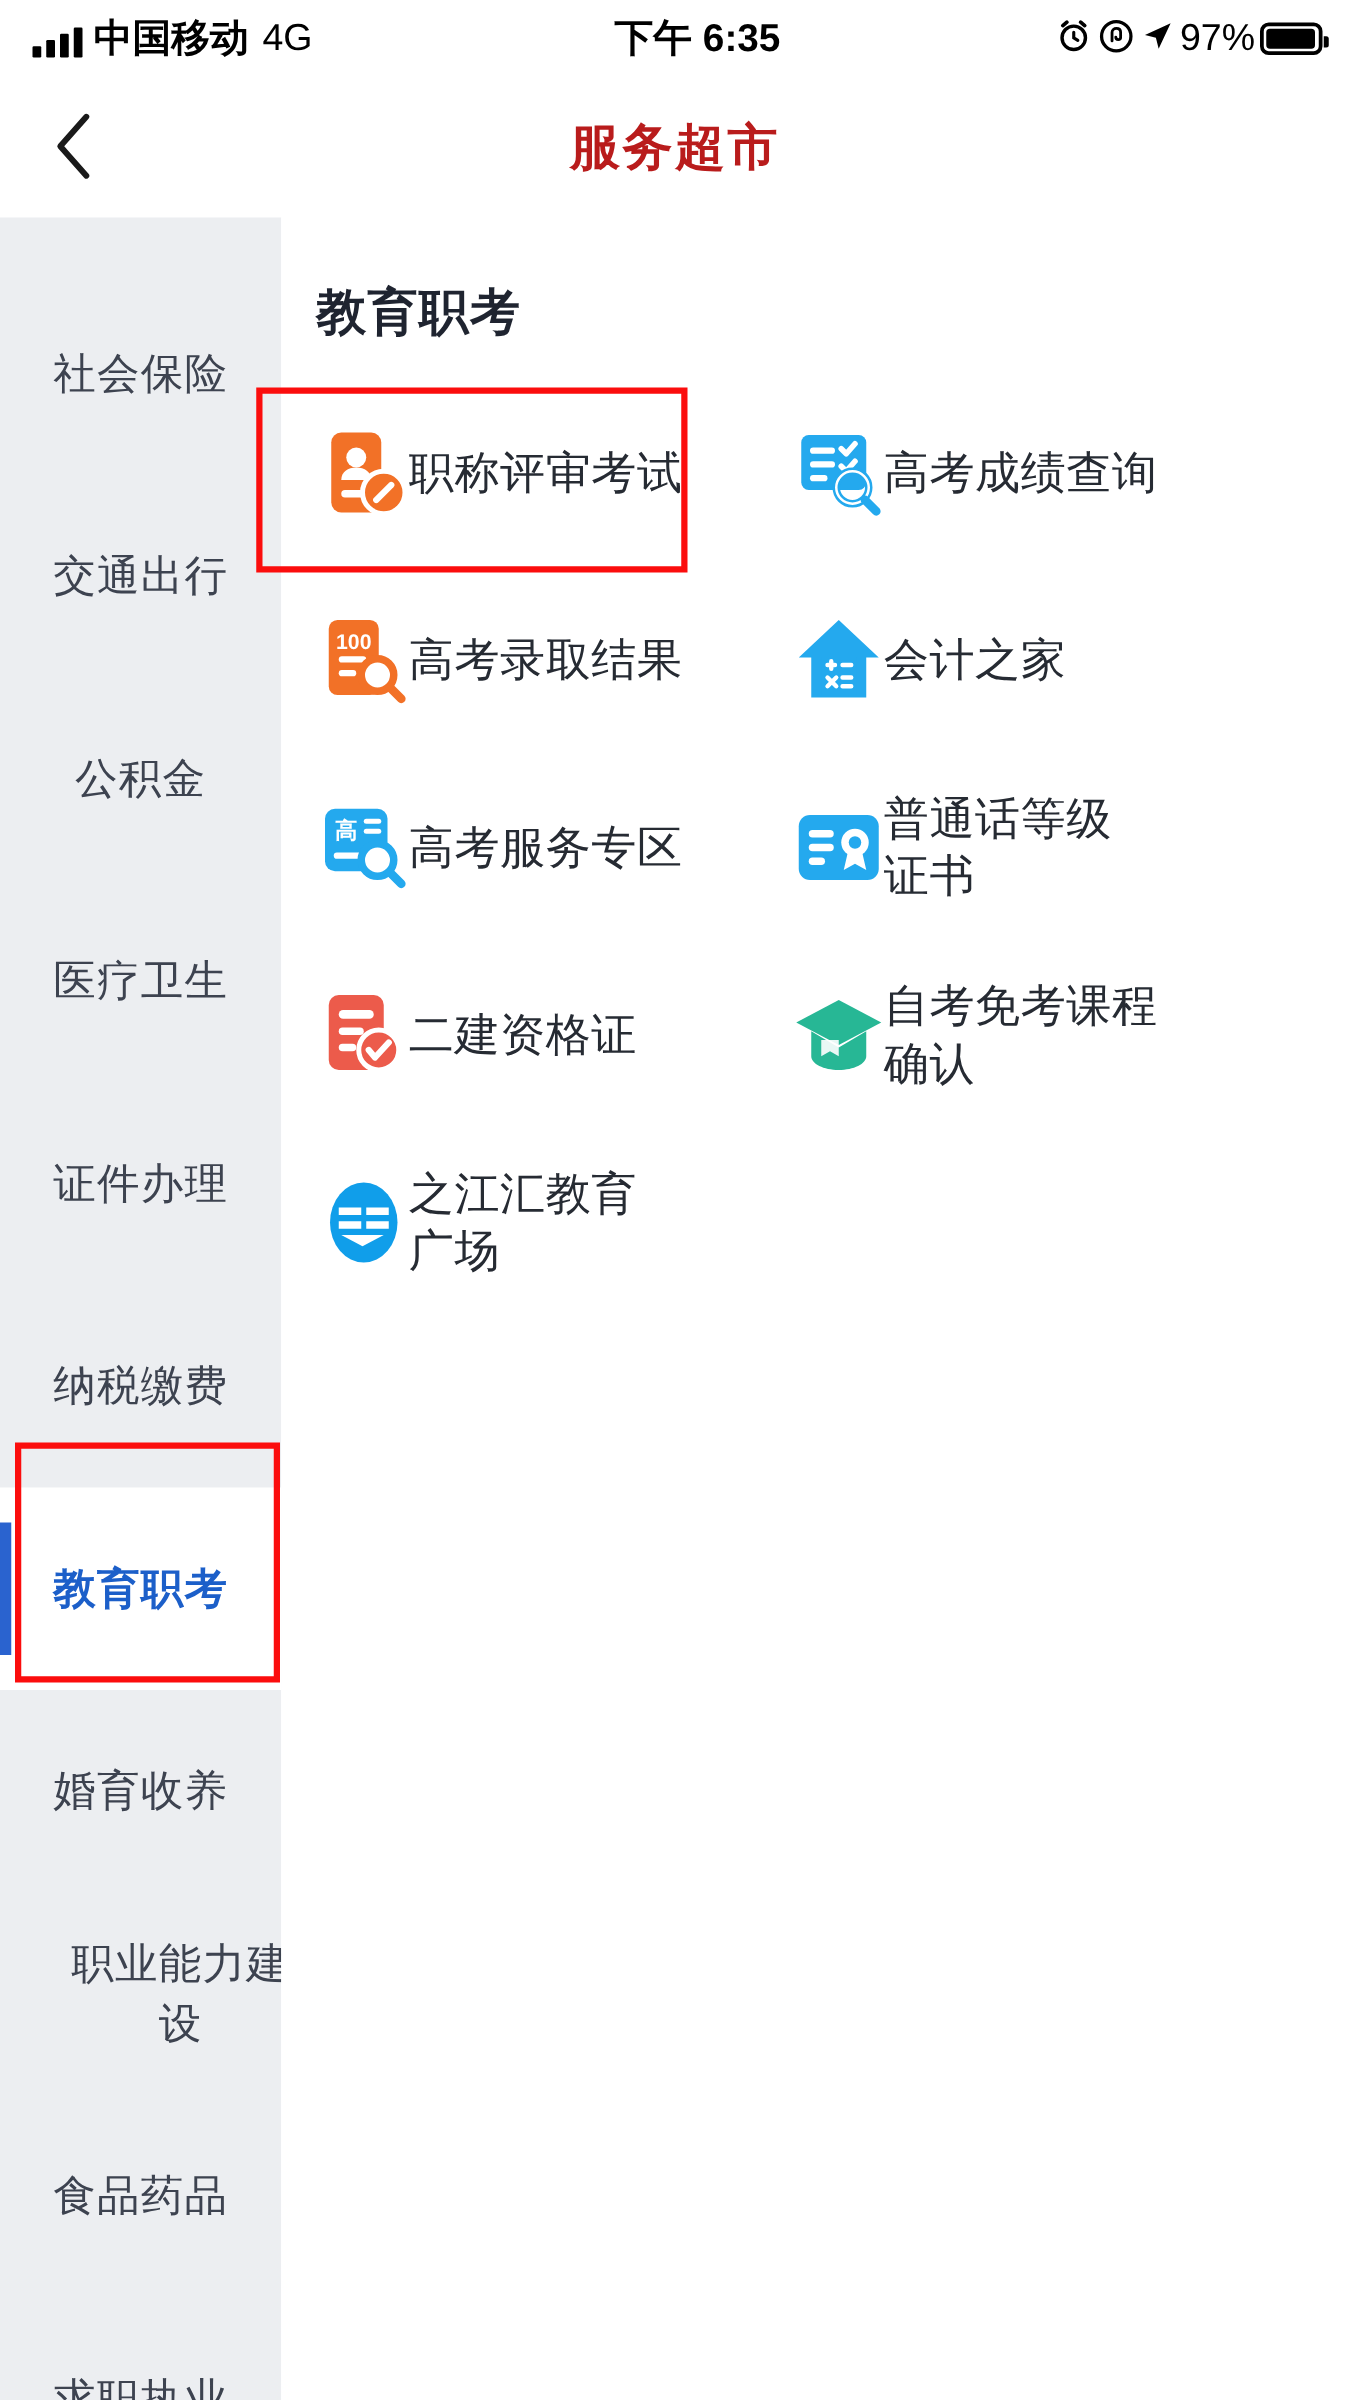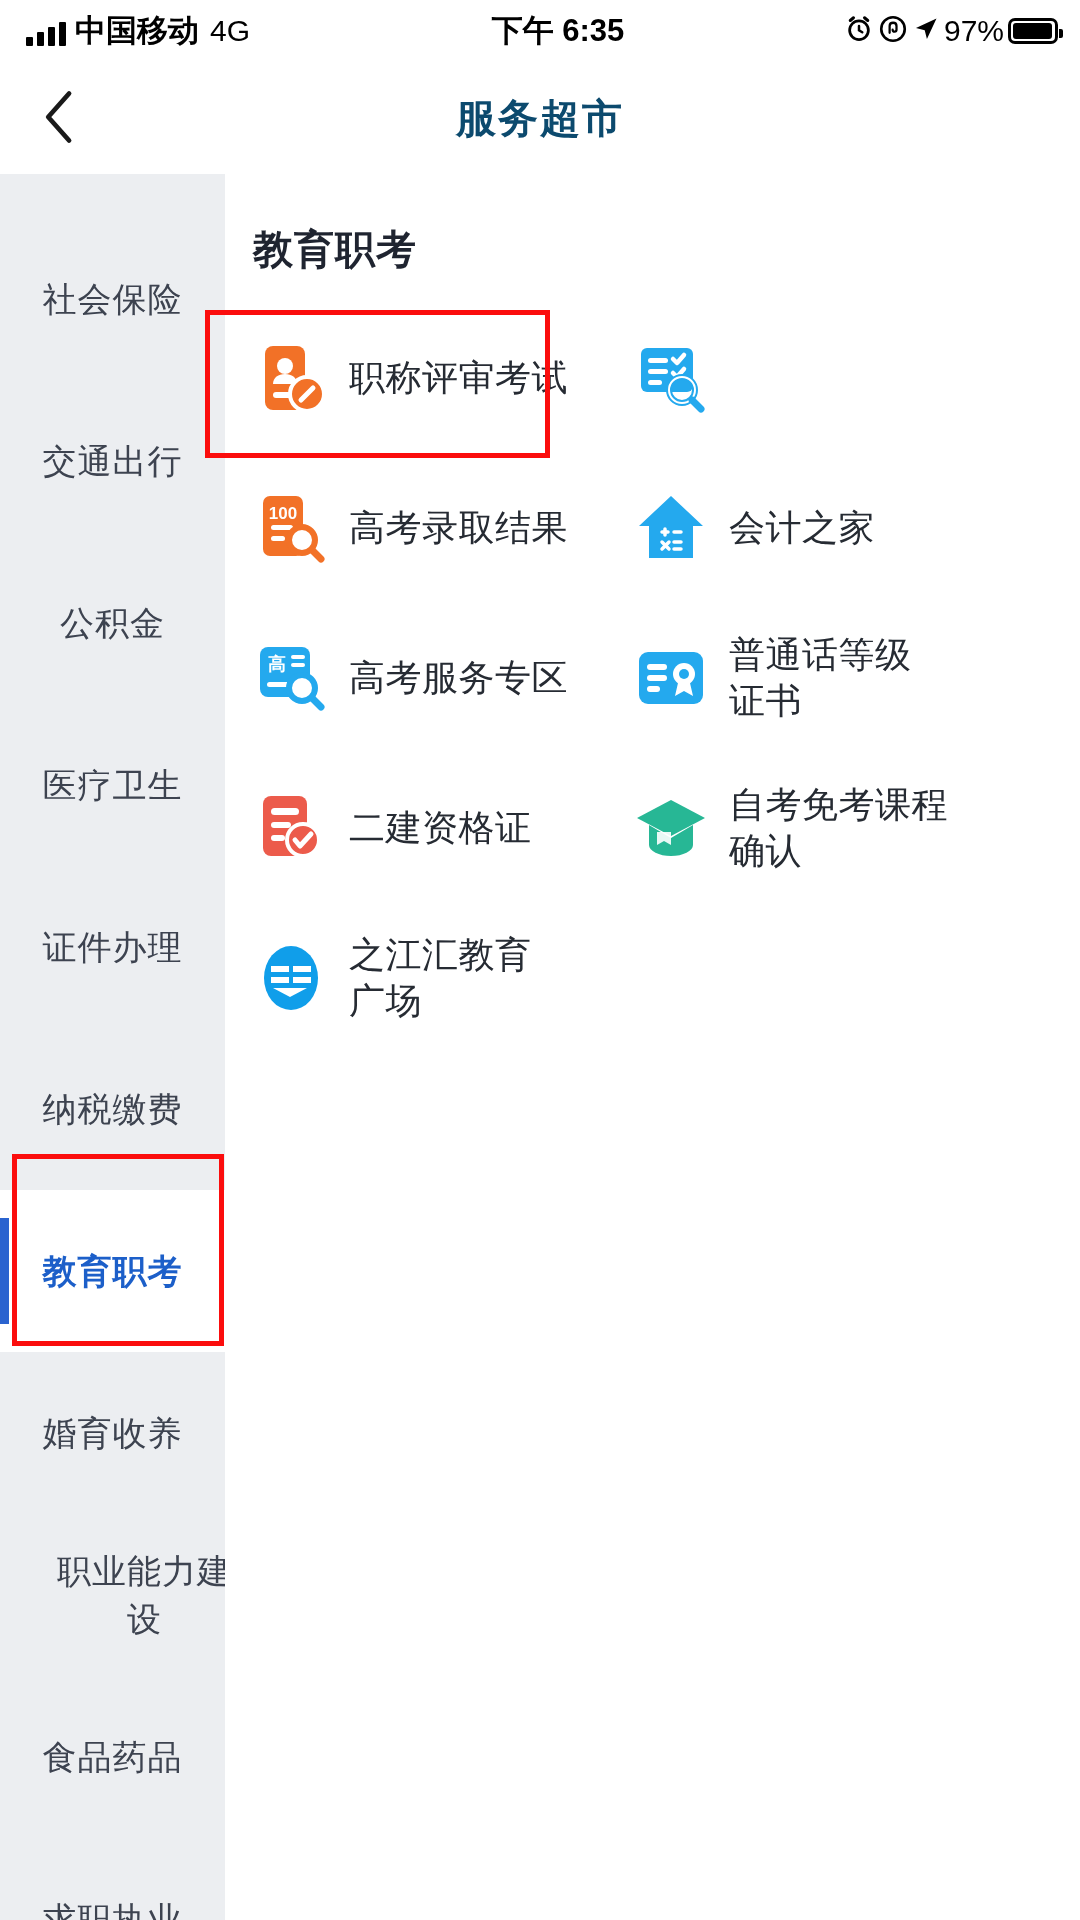--- a/index.html
+++ b/index.html
@@ -34,21 +34,21 @@
 
   
   .navbar { position: absolute; top: 62px; left: 0; width: 1080px; height: 112px; background: #fff; }
   .back-btn {
     position: absolute; left: 30px; top: 50%; transform: translateY(-50%);
     width: 60px; height: 60px; display: flex; align-items: center; justify-content: center;
     cursor: pointer; background: none; border: none;
   }
   .nav-title {
     position: absolute; left: 0; right: 0; top: 50%; transform: translateY(-50%);
-    text-align: center; font-size: 40px; font-weight: 700; color: #0c4a6e; letter-spacing: 2px;
+    text-align: center; font-size: 40px; font-weight: 700; color: #b91c1c; letter-spacing: 2px;
   }
 
   
   .content { position: absolute; top: 174px; left: 0; width: 1080px; height: 1746px; }
 
   .sidebar {
     position: absolute; left: 0; top: 0; width: 225px; height: 100%;
     background: #eceef1; overflow: hidden;
   }
   .side-item {
@@ -69,21 +69,21 @@
   .main { position: absolute; left: 225px; top: 0; width: 855px; height: 100%; background: #fff; }
   .section-title {
     margin: 48px 0 0 28px; font-size: 40px; font-weight: 700; color: #1f2430; letter-spacing: 1px;
   }
   .grid {
     margin-top: 26px; display: grid;
     grid-template-columns: 380px 390px;
     row-gap: 0px;
   }
   .cell {
-    height: 150px; display: flex; align-items: center; gap: 22px;
+    height: 150px; display: flex; align-items: center; 
     padding-left: 30px; cursor: pointer;
   }
   .cell .label {
     font-size: 36px; color: #262b33; line-height: 46px; letter-spacing: 0.5px;
     font-weight: 400; max-width: 270px;
   }
   .ico { width: 72px; height: 72px; flex: 0 0 72px; position: relative; }
   .ico svg { display: block; width: 72px; height: 72px; }
 
   
@@ -209,20 +209,21 @@
         <rect x="13" y="16" width="20" height="5" rx="2.5" fill="#fff"></rect>
         <rect x="13" y="27" width="20" height="5" rx="2.5" fill="#fff"></rect>
         <rect x="13" y="38" width="14" height="5" rx="2.5" fill="#fff"></rect>
         <path d="M38 17l4 4 7-8" stroke="#fff" stroke-width="4.5" fill="none" stroke-linecap="round" stroke-linejoin="round"></path>
         <path d="M38 31l4 4 7-8" stroke="#fff" stroke-width="4.5" fill="none" stroke-linecap="round" stroke-linejoin="round"></path>
         <circle cx="47" cy="48" r="13" fill="none" stroke="#24A9EE" stroke-width="6"></circle>
         <circle cx="47" cy="48" r="13" fill="none" stroke="#fff" stroke-width="2"></circle>
         <path d="M57 58l9 9" stroke="#24A9EE" stroke-width="7" stroke-linecap="round"></path>
               </svg>
             </div>
+            <div class="label">高考成绩查询</div>
           </div>
           <div class="cell">
             <div class="ico">
               <svg viewBox="0 0 72 72" xmlns="http://www.w3.org/2000/svg">
                 <rect x="8" y="4" width="40" height="60" rx="7" fill="#F27127"></rect>
         <text x="28" y="27" font-size="17" font-weight="700" fill="#fff" text-anchor="middle" font-family="Liberation Sans, sans-serif">100</text>
         <rect x="16" y="33" width="22" height="5" rx="2.5" fill="#fff"></rect>
         <rect x="16" y="44" width="14" height="5" rx="2.5" fill="#fff"></rect>
         <circle cx="47" cy="48" r="13" fill="#fff" stroke="#F27127" stroke-width="6"></circle>
         <path d="M57 58l9 9" stroke="#F27127" stroke-width="7" stroke-linecap="round"></path>

